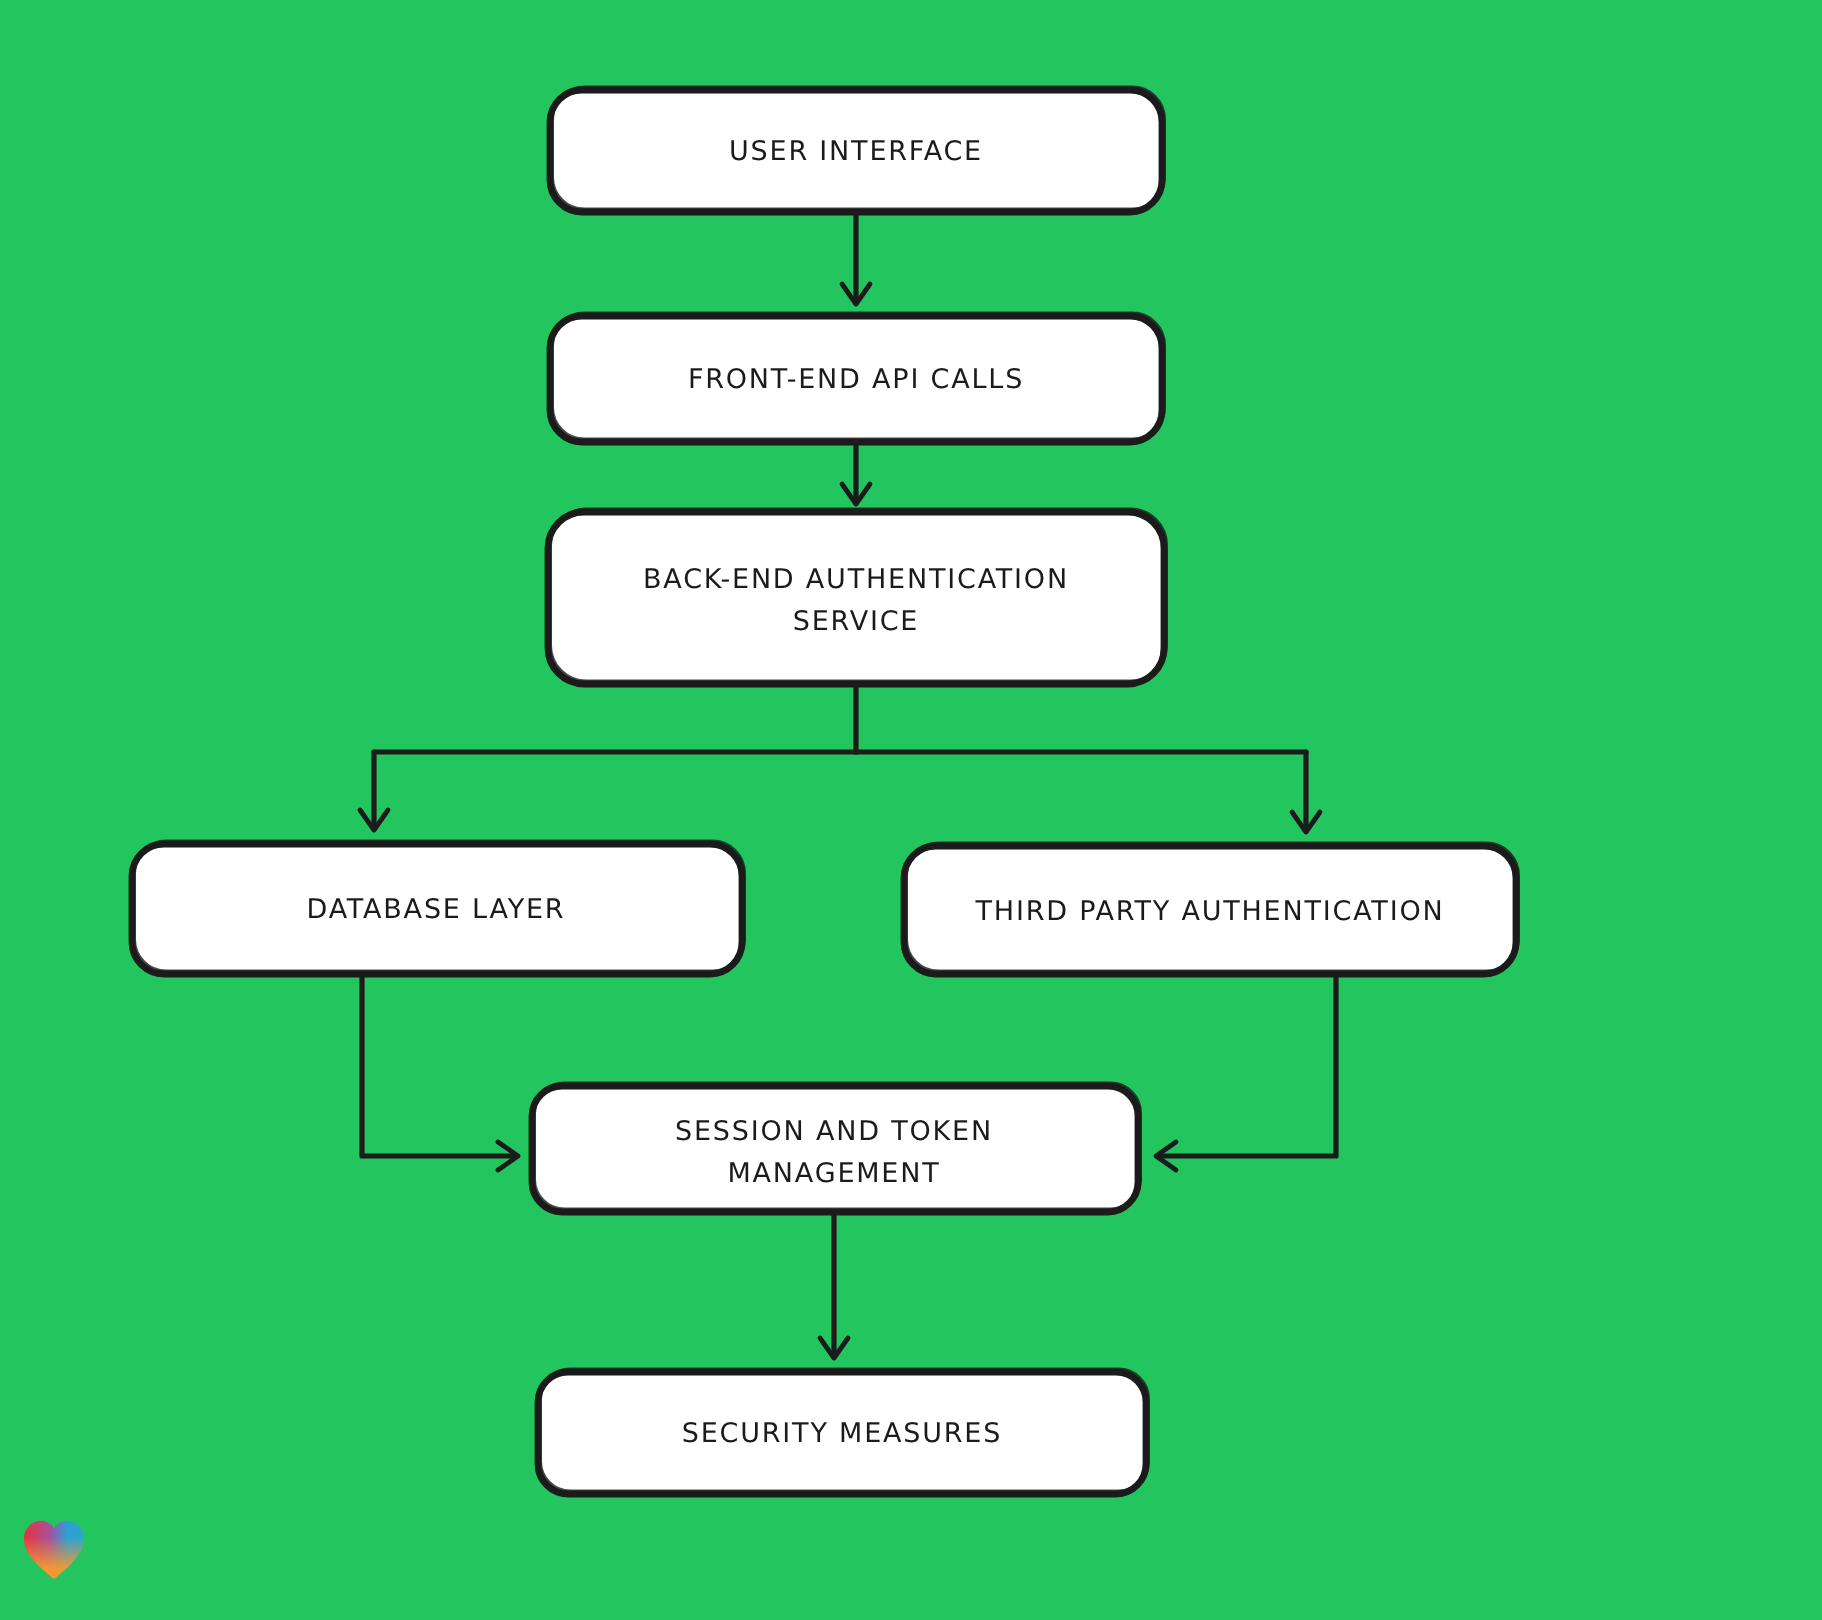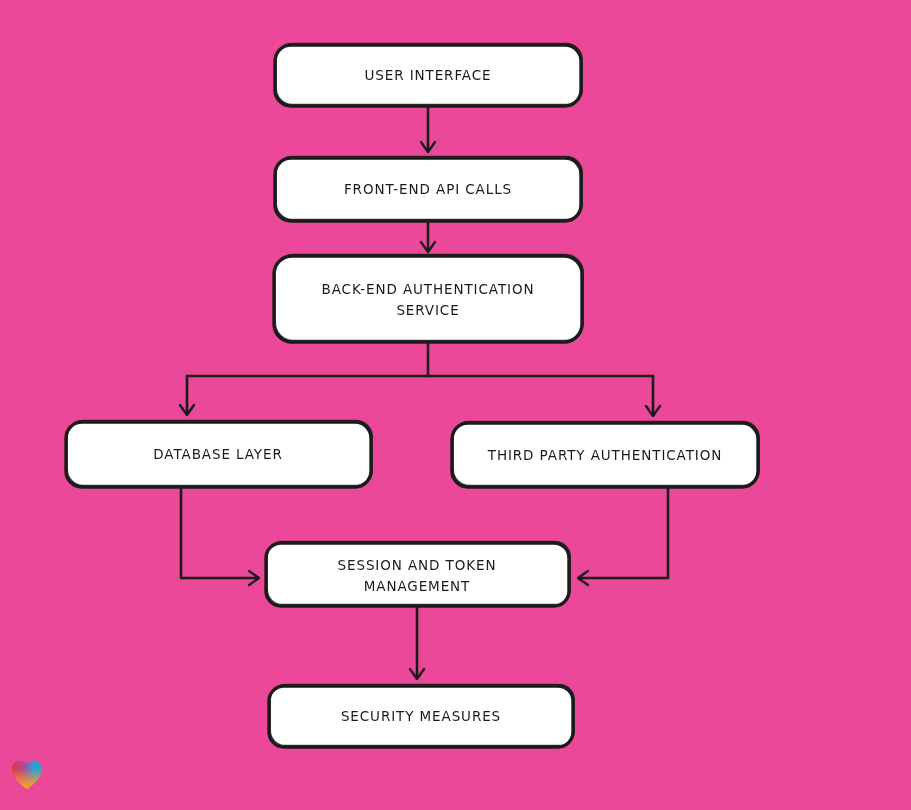--- a/index.html
+++ b/index.html
@@ -4,21 +4,21 @@
 <style>
   html, body {
     margin: 0;
     padding: 0;
     background: #ffffff;
   }
   .stage {
     position: relative;
     width: 911px;
     height: 810px;
-    background: #ec4899;
+    background: #22c55e;
     overflow: hidden;
   }
   svg { display: block; }
   .box {
     fill: #ffffff;
     stroke: #1b1b1b;
     stroke-width: 3.4;
   }
   .echo {
     fill: none;

